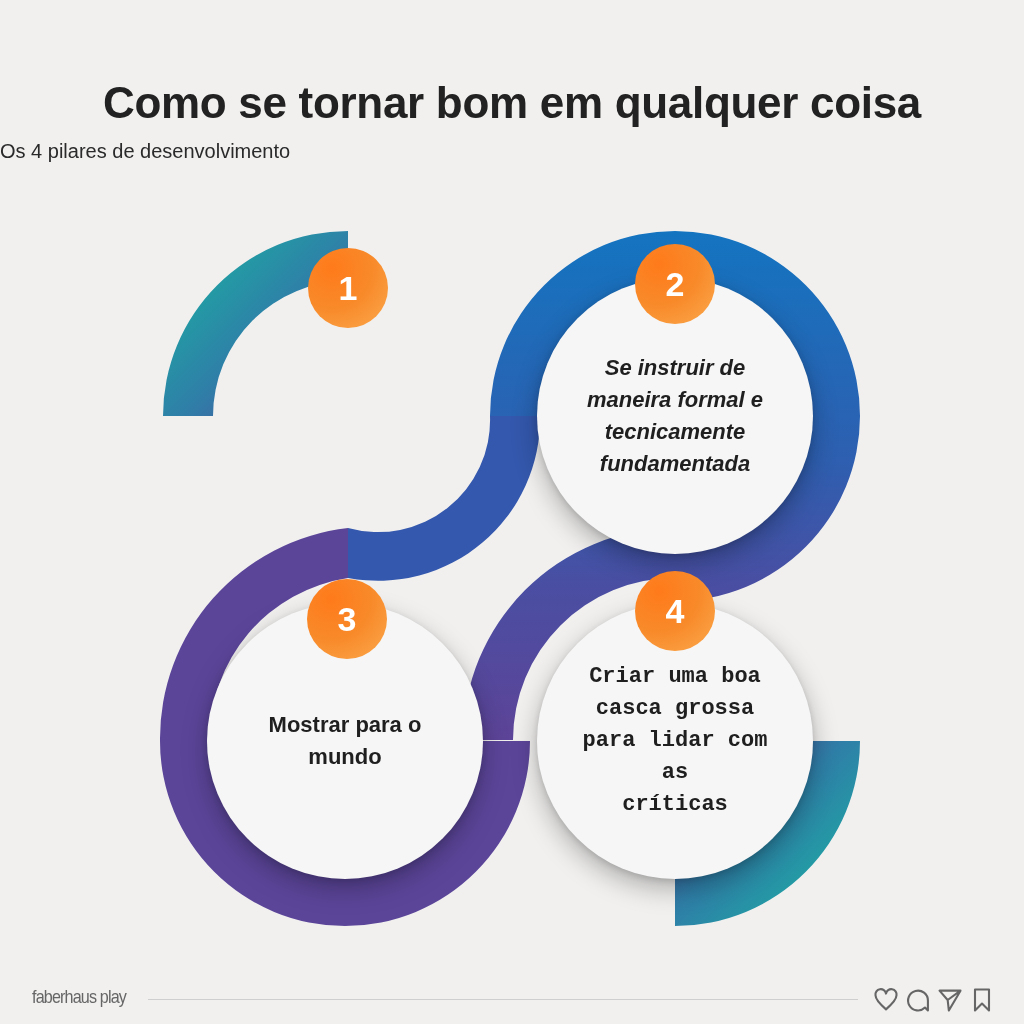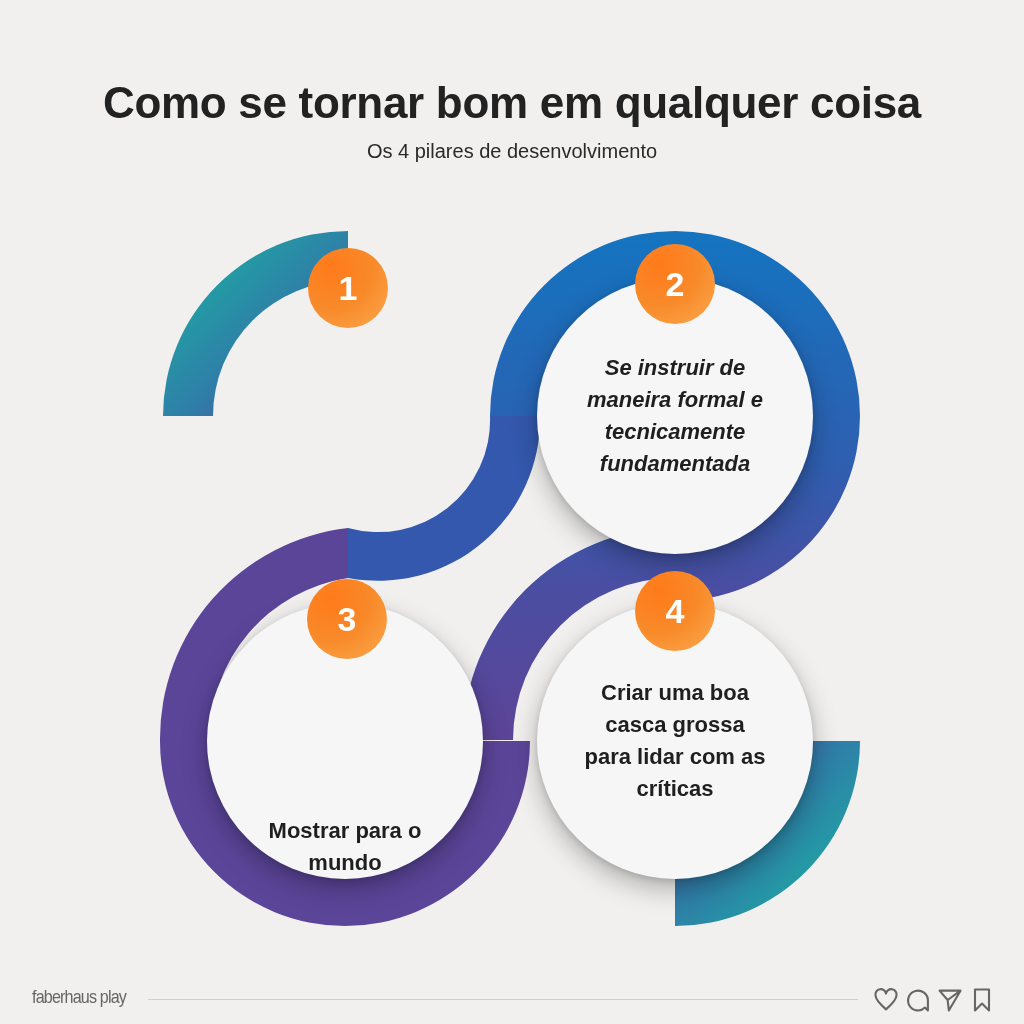--- a/index.html
+++ b/index.html
@@ -10,21 +10,21 @@
       position: relative;
     }
     .canvas { position: absolute; left: 0; top: 16px; width: 1024px; height: 1024px; }
     .title {
       position: absolute; left: 0; top: 62px; width: 1024px;
       text-align: center; font-weight: 700; font-size: 44px; color: #222222;
       letter-spacing: -0.3px; margin: 0;
     }
     .subtitle {
       position: absolute; left: 0; top: 124px; width: 1024px;
-      text-align: center; font-size: 20px; color: #2a2a2a; margin: 0;
+      text-align: left; font-size: 20px; color: #2a2a2a; margin: 0;
     }
     svg.ribbon { position: absolute; left: 0; top: 0; }
     .step-circle {
       position: absolute; width: 276px; height: 276px; border-radius: 50%;
       background: #f6f6f6;
       box-shadow: 0 10px 26px rgba(0,0,0,0.28), 0 2px 6px rgba(0,0,0,0.12);
       display: flex; align-items: center; justify-content: center;
     }
     .step-text {
       width: 220px; text-align: center; font-weight: 700; font-size: 22px;
@@ -106,27 +106,27 @@
   <div class="badge" style="left:308px; top:232px;">1</div>
 
   <div class="step-circle" style="left:537px; top:262px;font-style:italic;">
     <div class="step-text">Se instruir de
 maneira formal e
 tecnicamente
 fundamentada</div>
   </div>
   <div class="badge" style="left:635px; top:228px;">2</div>
 
-  <div class="step-circle" style="left:207px; top:587px;align-items:flex-end;">
+  <div class="step-circle" style="left:207px; top:587px;">
     <div class="step-text">Mostrar para o
 mundo</div>
   </div>
   <div class="badge" style="left:307px; top:563px;">3</div>
 
-  <div class="step-circle" style="left:537px; top:587px;">
+  <div class="step-circle" style="left:537px; top:587px;font-family:Liberation Mono, monospace;">
     <div class="step-text">Criar uma boa
 casca grossa
 para lidar com as
 críticas</div>
   </div>
   <div class="badge" style="left:635px; top:555px;">4</div>
 
   <div class="footer-brand">faberhaus play</div>
   <div class="footer-line"></div>
   <div class="footer-icons">

